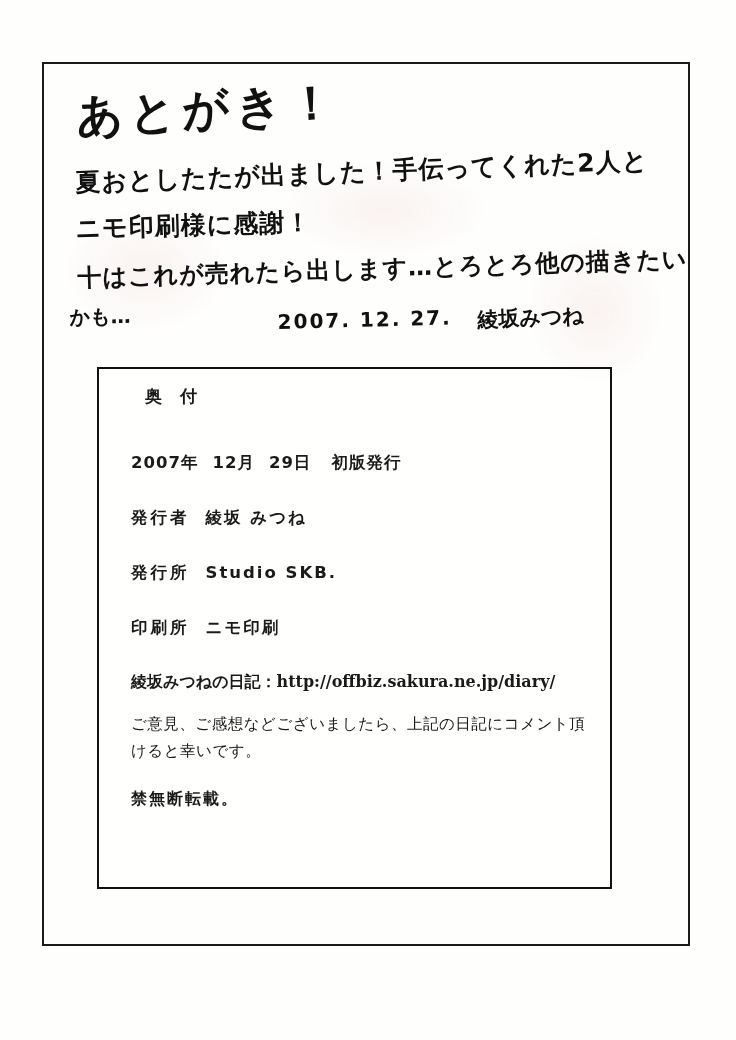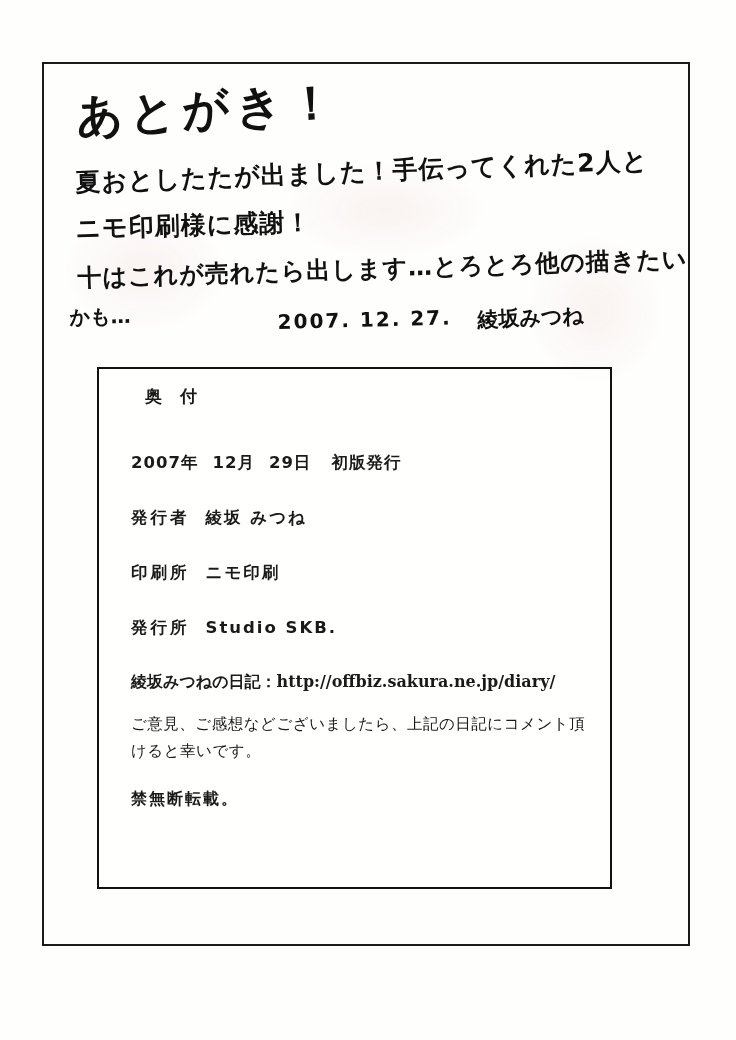--- a/index.html
+++ b/index.html
@@ -230,25 +230,25 @@
       <div class="meta">
         <div class="meta-line meta-date">
           <span class="d1">2007年</span><span class="d2">12月</span><span class="d3">29日</span><span>初版発行</span>
         </div>
 
         <div class="meta-line">
           <span class="lbl">発行者</span><span class="val">綾坂 みつね</span>
         </div>
 
         <div class="meta-line">
+          <span class="lbl">発行所</span><span class="val">Studio  SKB.</span>
+        </div>
+
+        <div class="meta-line">
           <span class="lbl">印刷所</span><span class="val">ニモ印刷</span>
-        </div>
-
-        <div class="meta-line">
-          <span class="lbl">発行所</span><span class="val">Studio  SKB.</span>
         </div>
 
         <div class="diary-line">
           <span>綾坂みつねの日記：</span><span class="diary-url">http://offbiz.sakura.ne.jp/diary/</span>
         </div>
 
         <div class="note">ご意見、ご感想などございましたら、上記の日記にコメント頂けると幸いです。</div>
 
         <div class="ban">禁無断転載。</div>
       </div>

